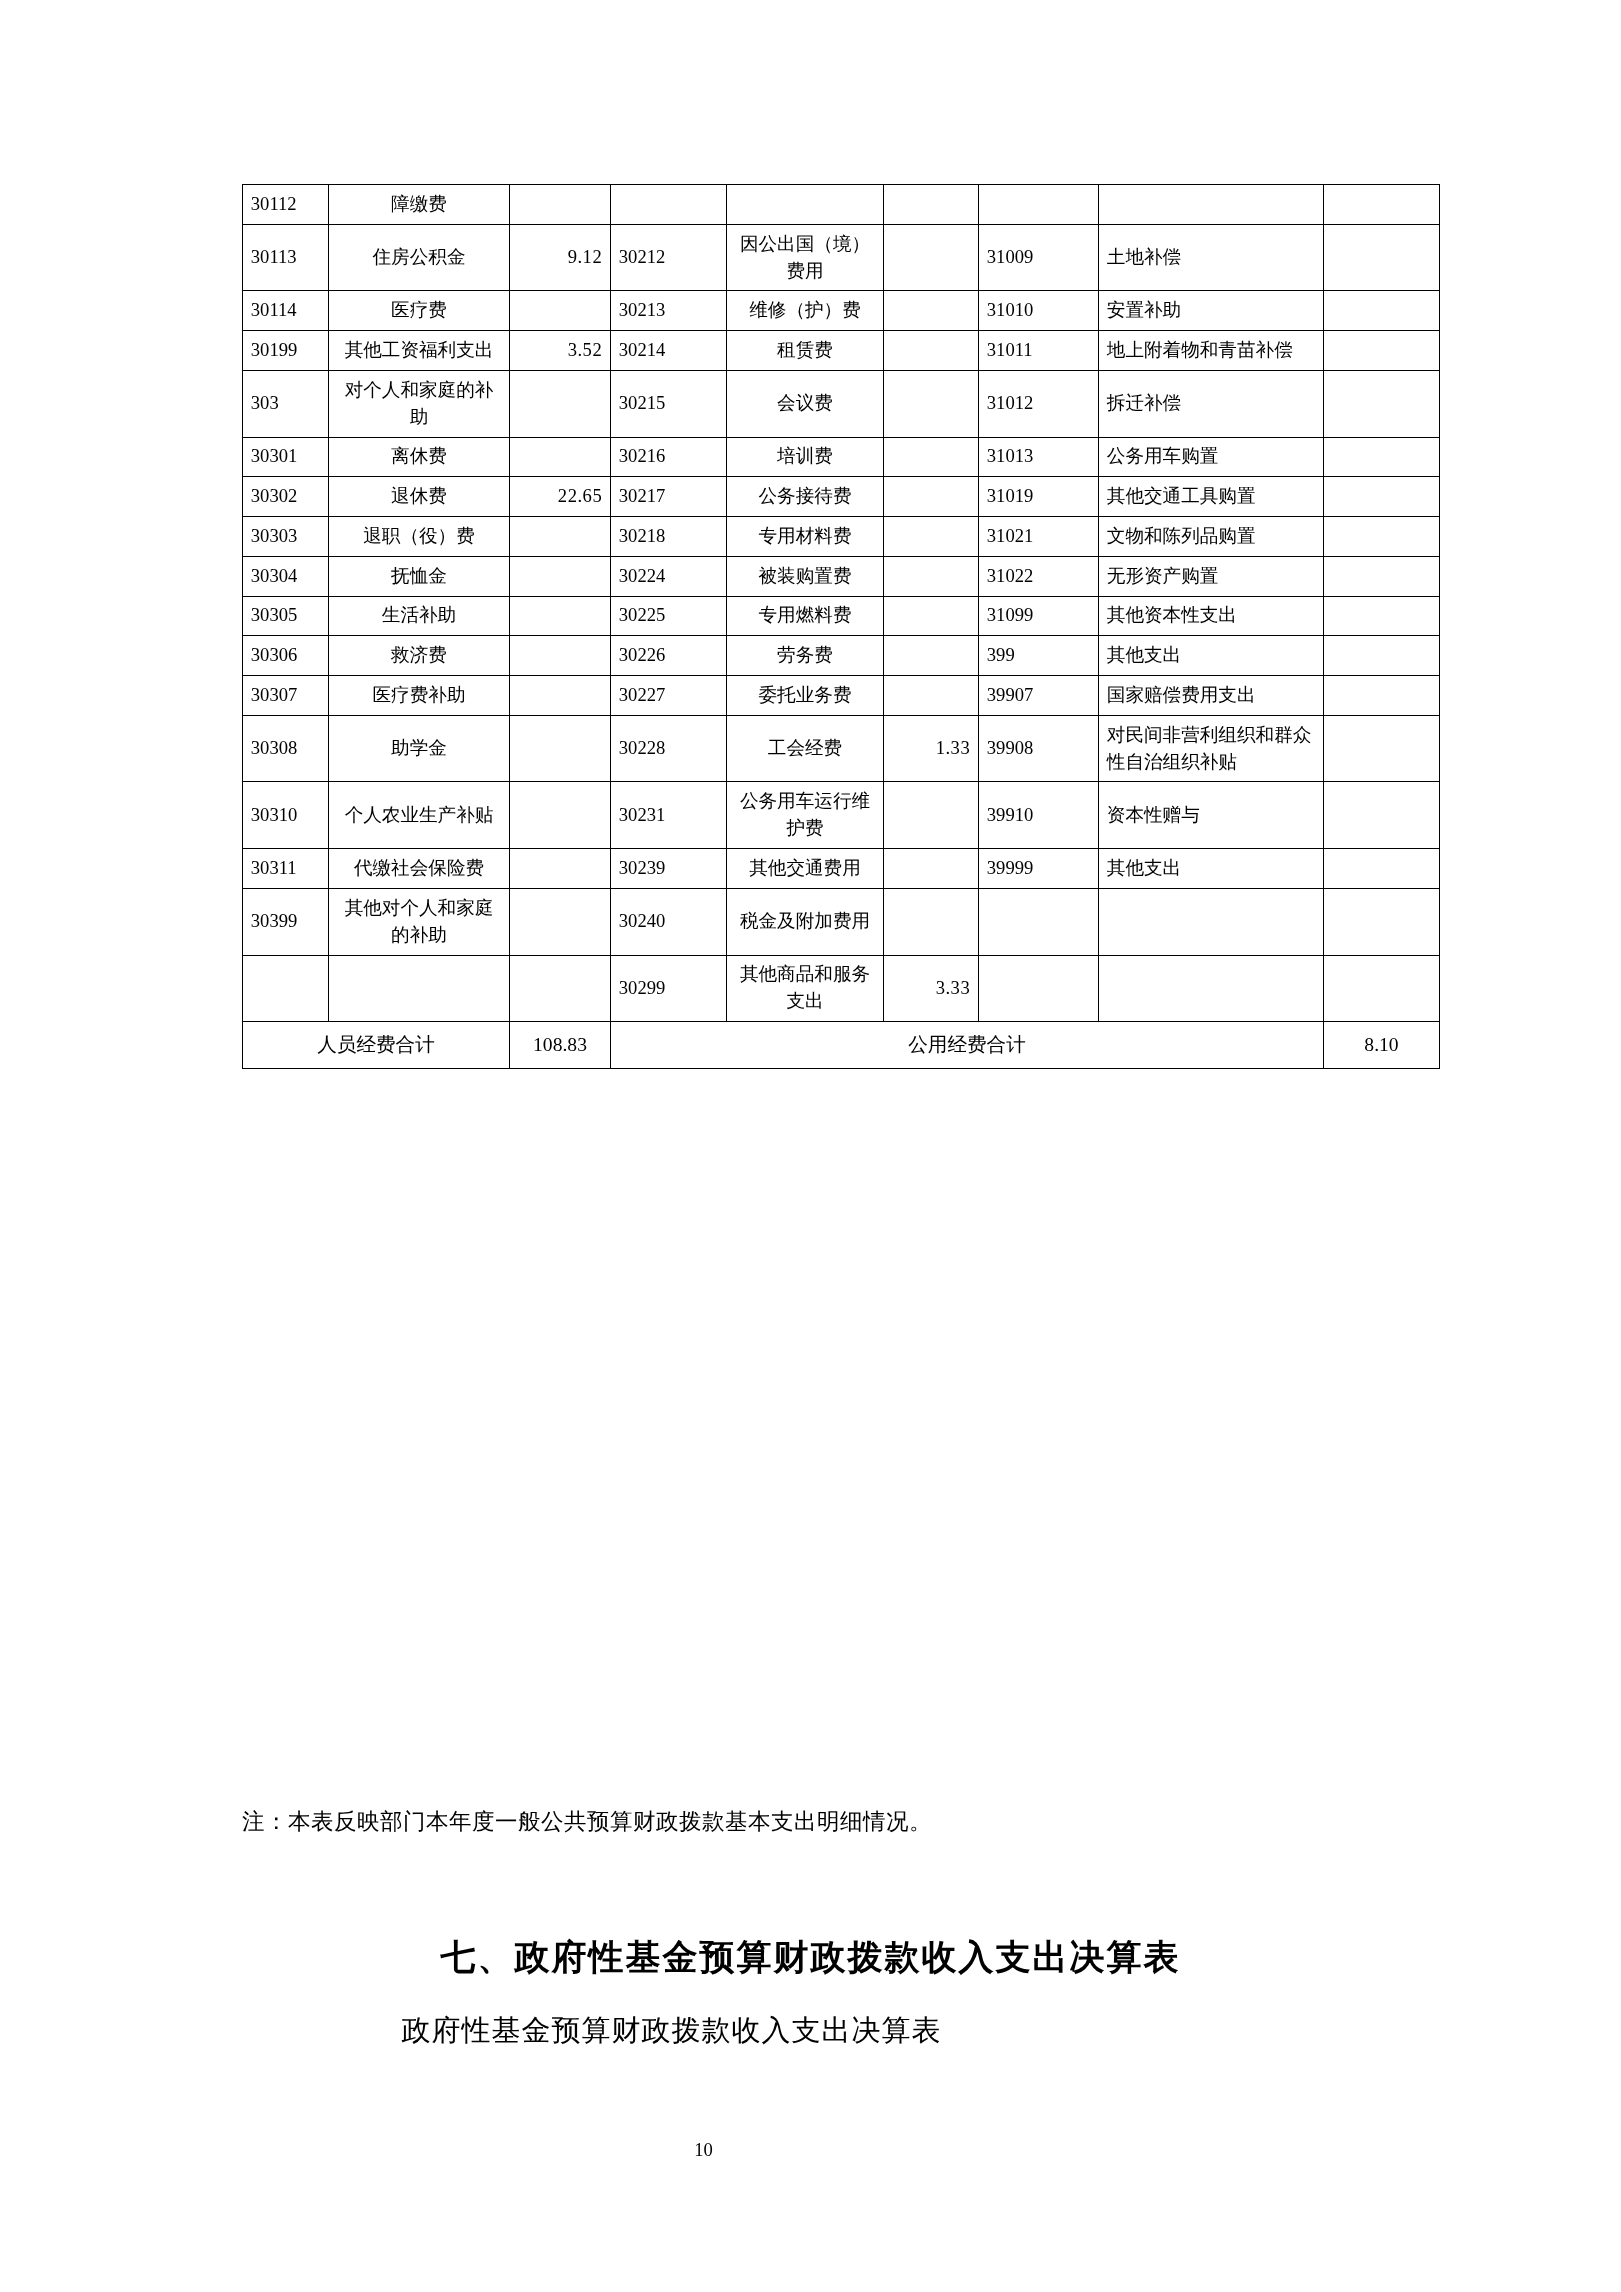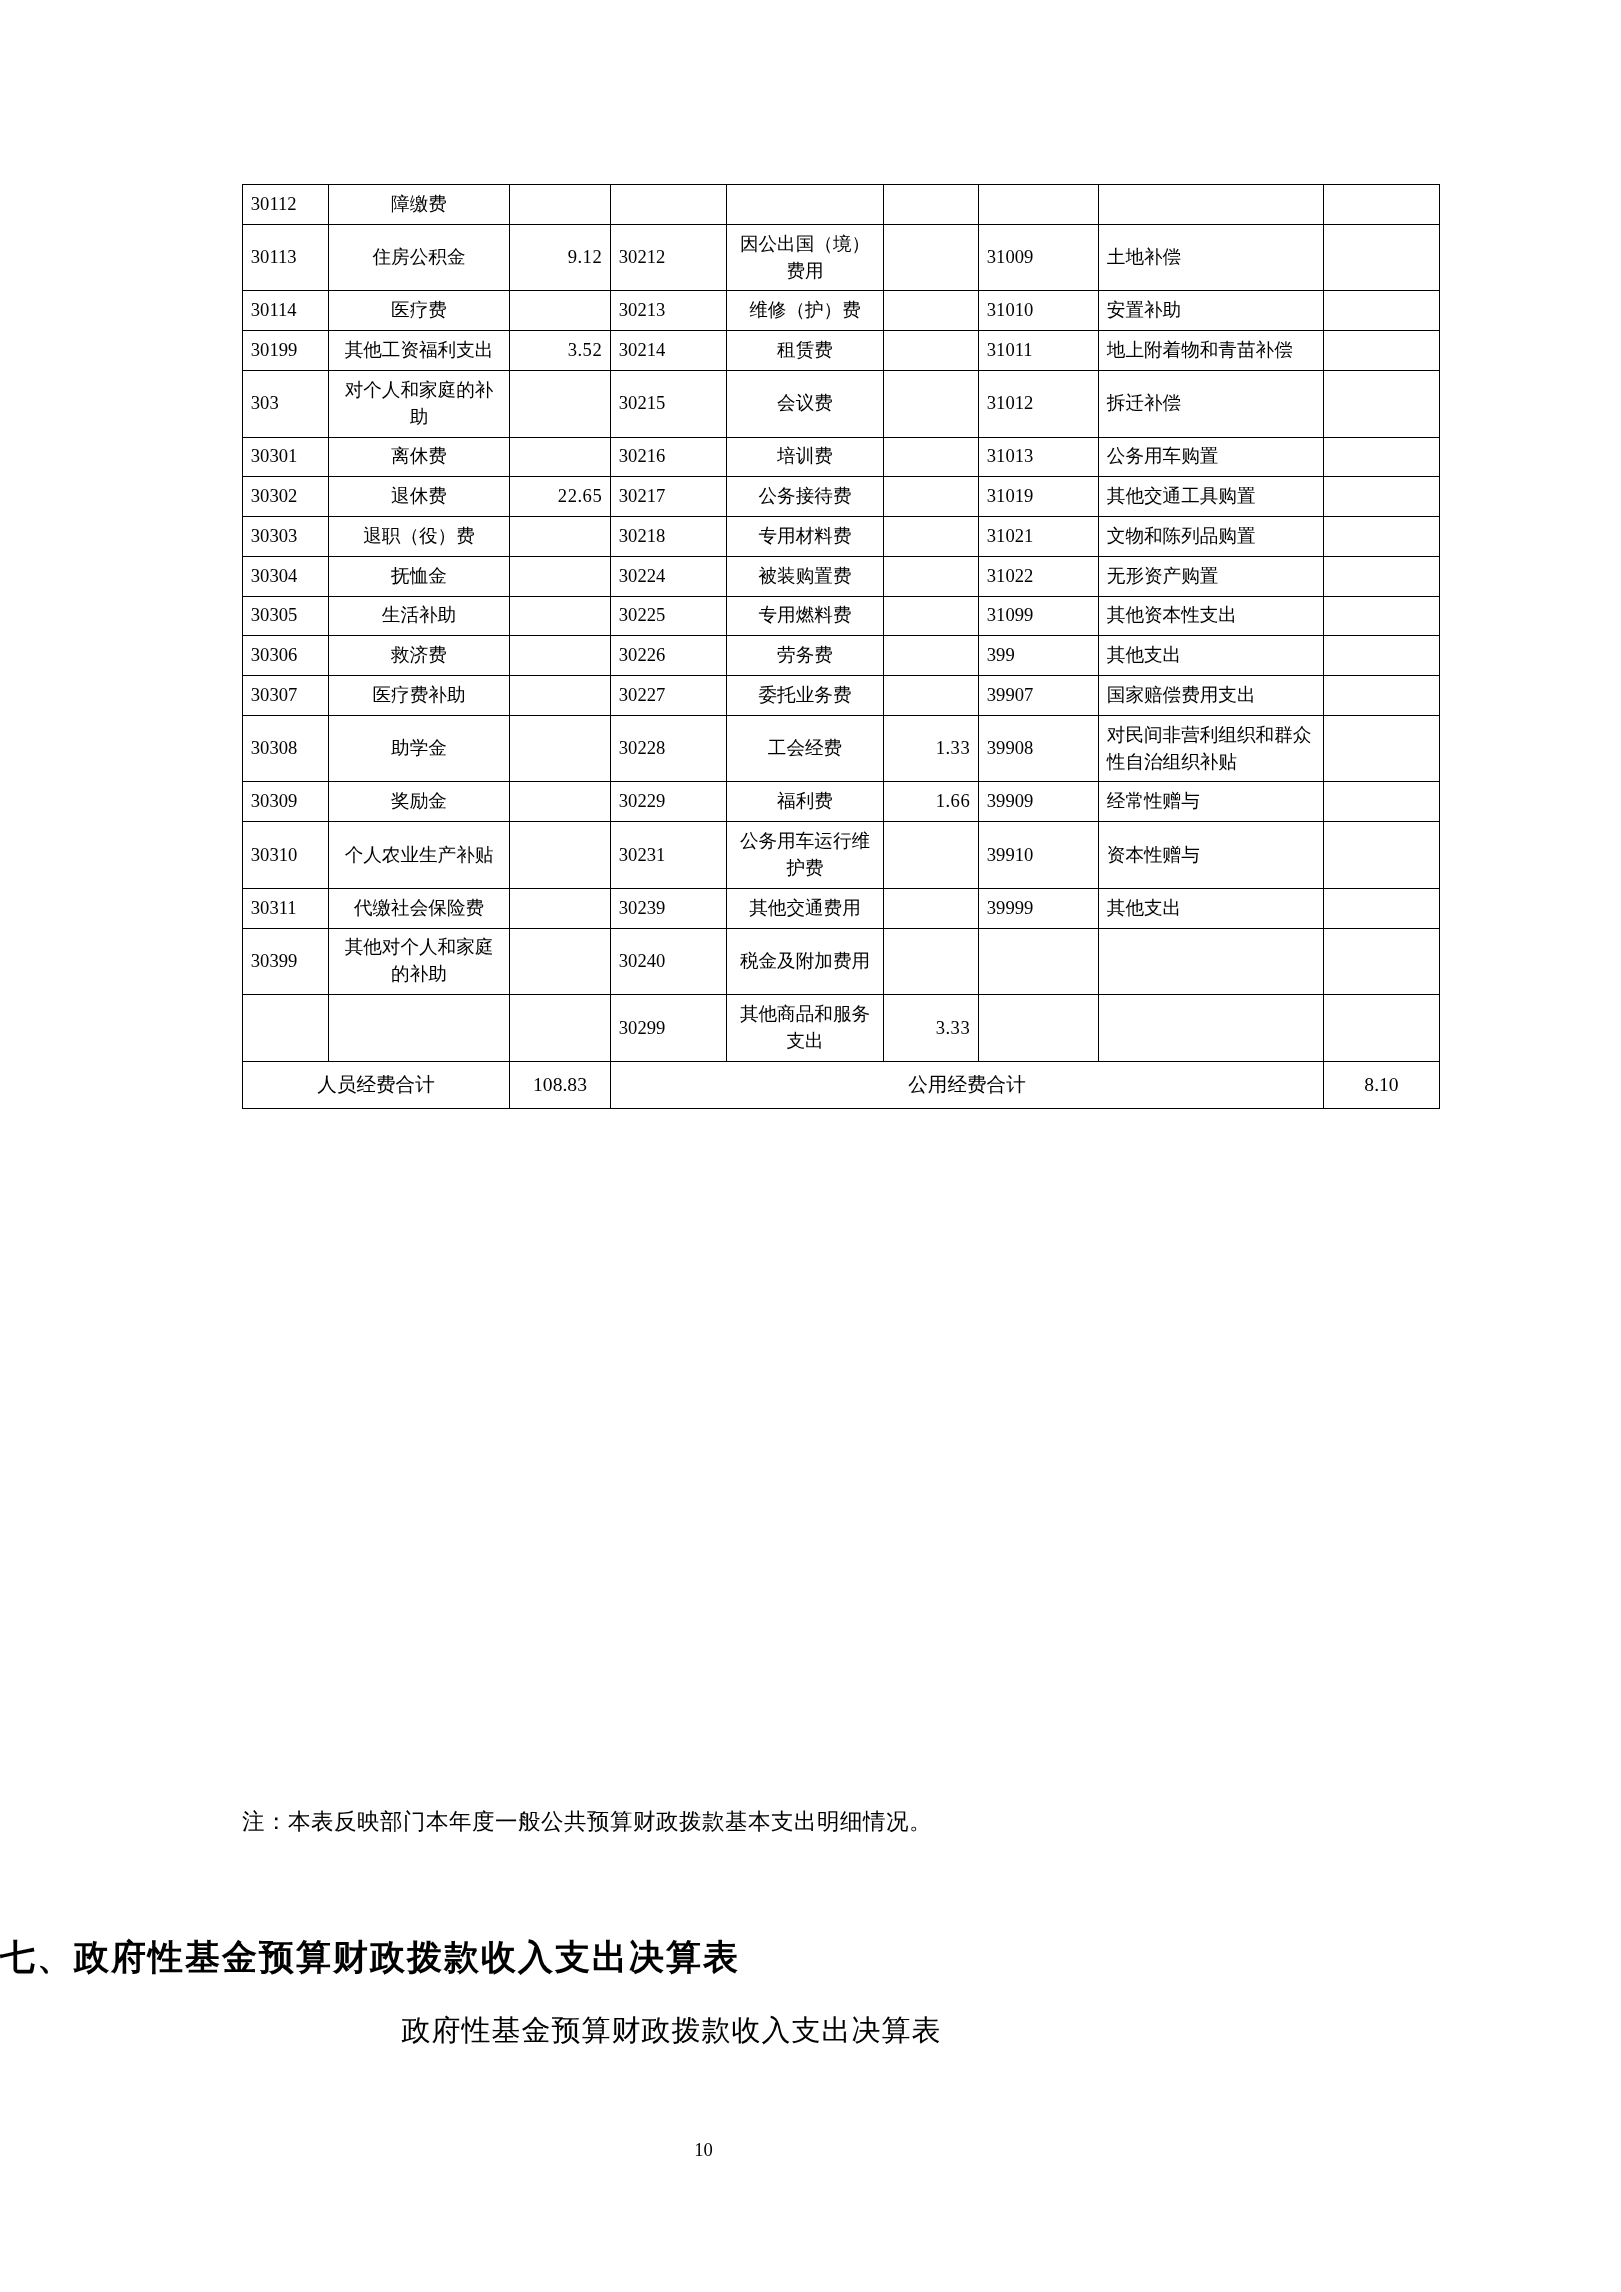--- a/index.html
+++ b/index.html
@@ -71,21 +71,21 @@
     top: 1806px;
     font-size: 22.5px;
     letter-spacing: 0.5px;
     font-family: "Liberation Serif", "DejaVu Serif", serif;
   }
   .heading1 {
     position: absolute;
     left: 0;
     top: 1934px;
     width: 1621px;
-    text-align: left;
+    text-align: center;
     font-size: 35px;
     font-weight: bold;
     letter-spacing: 2px;
     font-family: "Liberation Sans", "DejaVu Sans", sans-serif;
   }
   .heading2 {
     position: absolute;
     left: 0;
     top: 2011px;
     width: 1343px;
@@ -260,31 +260,20 @@
           <td class="name">助学金</td>
           <td class="num"></td>
           <td class="code">30228</td>
           <td class="name">工会经费</td>
           <td class="num">1.33</td>
           <td class="code">39908</td>
           <td class="name-left">对民间非营利组织和群众性自治组织补贴</td>
           <td class="num"></td>
         </tr>
         <tr>
-          <td class="code">30309</td>
-          <td class="name">奖励金</td>
-          <td class="num"></td>
-          <td class="code">30229</td>
-          <td class="name">福利费</td>
-          <td class="num">1.66</td>
-          <td class="code">39909</td>
-          <td class="name-left">经常性赠与</td>
-          <td class="num"></td>
-        </tr>
-        <tr>
           <td class="code">30310</td>
           <td class="name">个人农业生产补贴</td>
           <td class="num"></td>
           <td class="code">30231</td>
           <td class="name">公务用车运行维护费</td>
           <td class="num"></td>
           <td class="code">39910</td>
           <td class="name-left">资本性赠与</td>
           <td class="num"></td>
         </tr>

